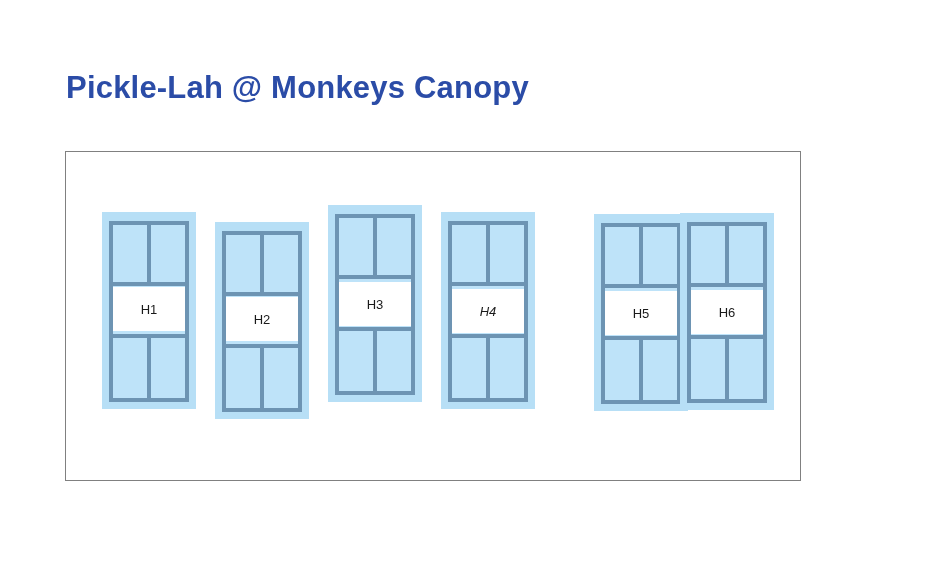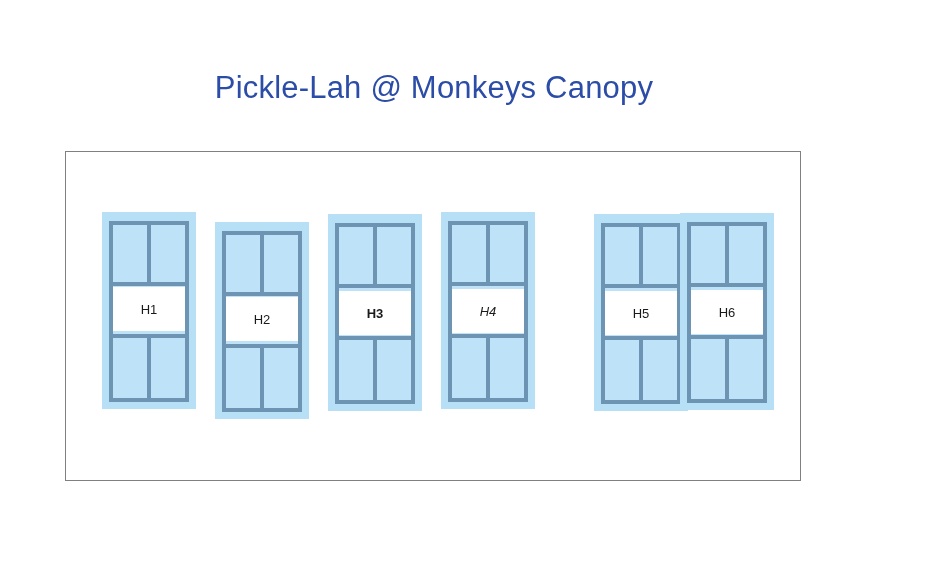--- a/index.html
+++ b/index.html
@@ -16,44 +16,44 @@
   body{
     position:relative;
     background:#ffffff;
     font-family:"Liberation Sans", sans-serif;
     overflow:hidden;
   }
   .venue-title{
     position:absolute;
     left:66px; top:70px;
     width:736px;
-    text-align:center;
+    text-align:left;
     font-size:31px;
-    font-weight:400;
+    font-weight:700;
     letter-spacing:0.2px;
     color:var(--title-text);
     white-space:nowrap;
   }
   .court-map{
     position:absolute;
     left:65px; top:151px;
     width:736px; height:330px;
     border:1px solid var(--map-border);
     background:#ffffff;
     padding-left:48px;
   }
   .court-pad{
     position:absolute;
     width:94px; height:197px;
     background:var(--court-pad);
   }
   
   .court-pad:nth-of-type(1){ left:36px;  top:60px; }
   .court-pad:nth-of-type(2){ left:149px; top:56px;margin-top:14px; }
-  .court-pad:nth-of-type(3){ left:262px; top:62px;font-weight:bold; }
+  .court-pad:nth-of-type(3){ left:262px; top:53px; }
   .court-pad:nth-of-type(4){ left:375px; top:60px;font-style:italic; }
   .court-pad:nth-of-type(5){ left:488px; top:62px;margin-left:40px; }
   .court-pad:nth-of-type(6){ left:614px; top:61px; }
 
   .court-outline{
     position:absolute;
     left:7px; right:7px; top:9px; bottom:7px;
     border:4px solid var(--court-line);
     display:flex;
     flex-direction:column;

